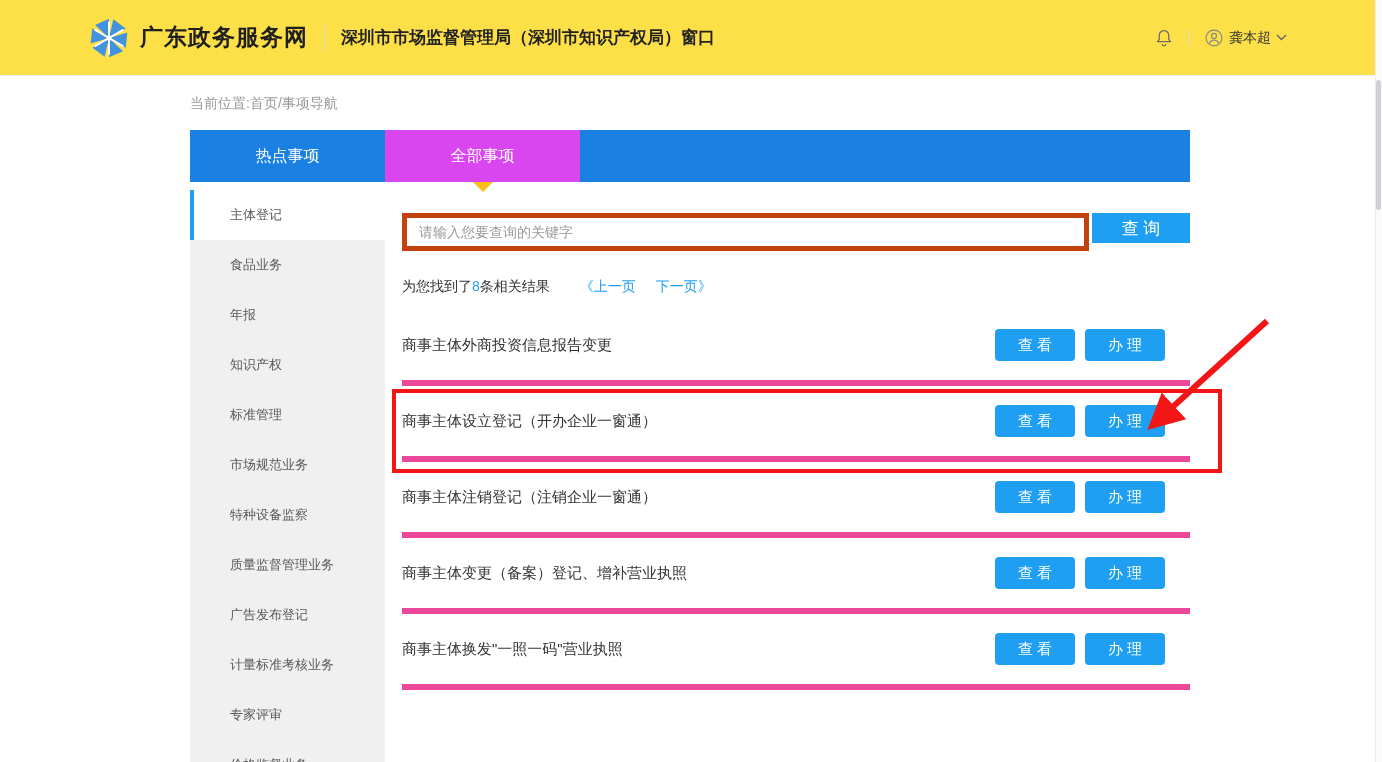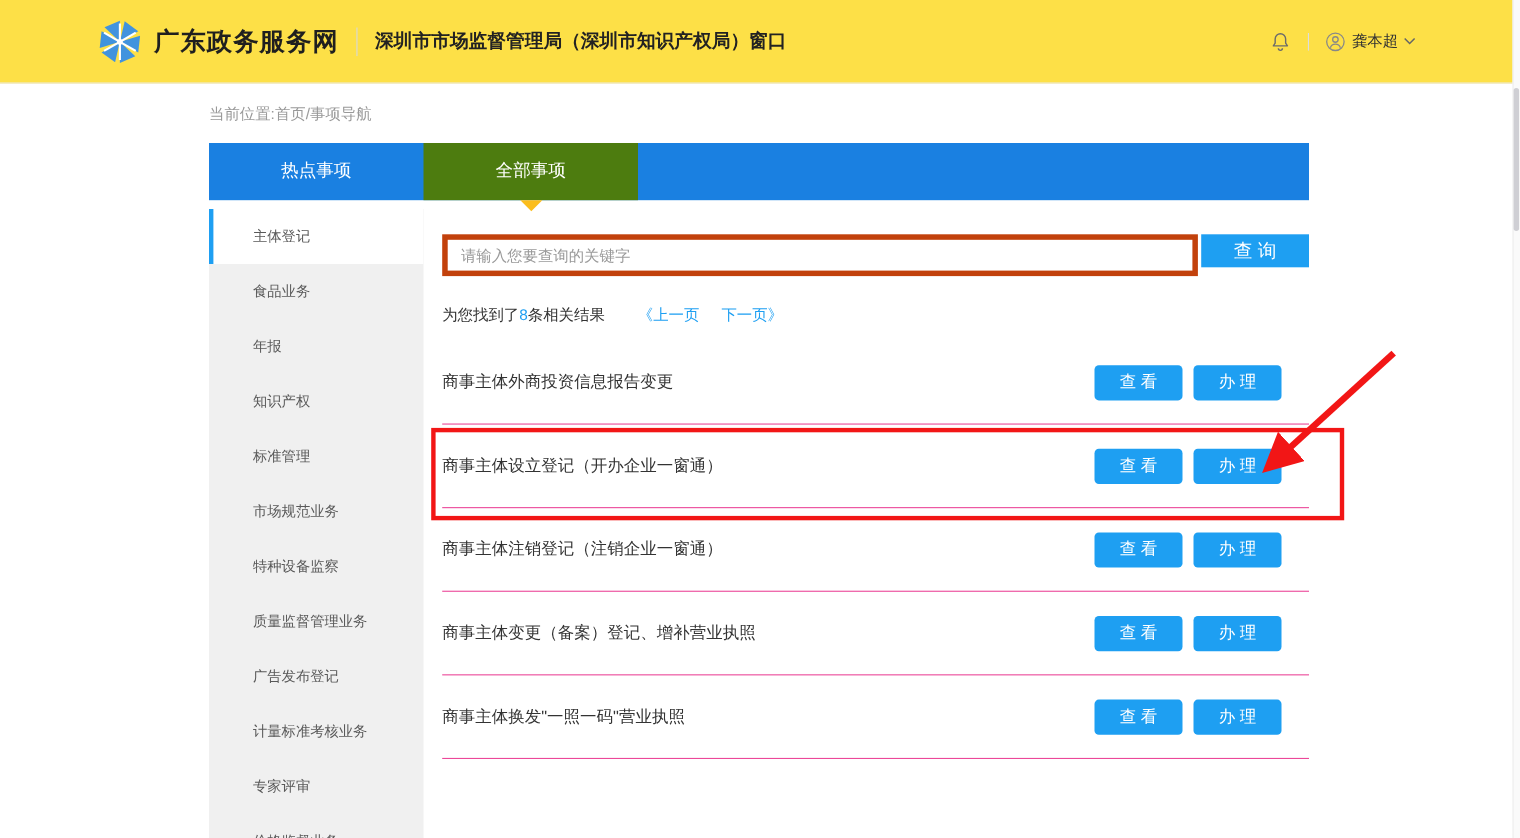--- a/index.html
+++ b/index.html
@@ -25,21 +25,21 @@
   .chev { margin-left:5px; }
 
   
   .breadcrumb { position:absolute; left:190px; top:95px; font-size:14px; color:#999; }
 
   
   .tabbar { position:absolute; left:190px; top:130px; width:1000px; height:52px;
     background:#1A80E1; display:flex; }
   .tab { width:195px; height:52px; line-height:52px; text-align:center;
     color:#fff; font-size:16px; cursor:pointer; position:relative; }
-  .tab.active { background:#4d7c0f; }
+  .tab.active { background:#d946ef; }
   .tab.active::after { content:""; position:absolute; left:50%; top:52px;
     margin-left:-10px; border:10px solid transparent; border-top:10px solid #FBBD1C;
     border-bottom:0; }
 
   
   .sidebar { position:absolute; left:190px; top:190px; width:195px; height:572px;
     background:#f0f0f0; overflow:hidden; }
   .side-item { height:50px; line-height:50px; padding-left:40px; font-size:13px;
     color:#595959; cursor:pointer; white-space:nowrap; }
   .side-item.active { background:#fff; border-left:4px solid #1E9FF2; padding-left:36px; }
@@ -54,21 +54,21 @@
     color:#fff; font-size:17px; font-weight:normal; border:none; cursor:pointer;
     font-family:inherit; }
   .results-line { margin-top:27px; font-size:14px; color:#333; }
   .results-count { color:#1E9FF2; }
   .pager { margin-left:30px; }
   .pager a { color:#1E9FF2; text-decoration:none; cursor:pointer; }
   .pager .next { margin-left:20px; }
 
   .svc-list { margin-top:14px; }
   .svc-row { height:76px; display:flex; align-items:center;
-    justify-content:space-between; border-bottom:1px solid #ec4899; }
+    justify-content:space-between; border-bottom:6px solid #ec4899; }
   .svc-title { font-size:15px; color:#333; }
   .svc-actions { display:flex; margin-right:25px; }
   .svc-btn { width:80px; height:32px; border:none; border-radius:4px;
     background:#1E9FF2; color:#fff; font-size:15px; cursor:pointer;
     font-family:inherit; }
   .svc-btn + .svc-btn { margin-left:10px; }
 
   
   .red-box { position:absolute; left:392px; top:389px; width:830px; height:84px;
     border:4px solid #F21616; z-index:5; pointer-events:none; }

